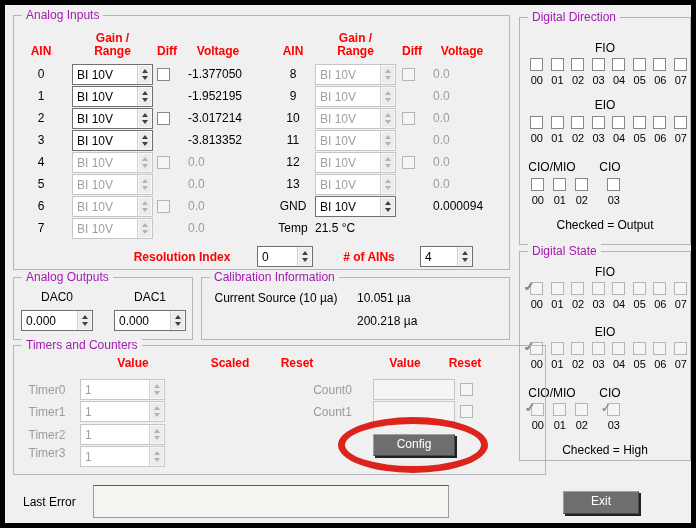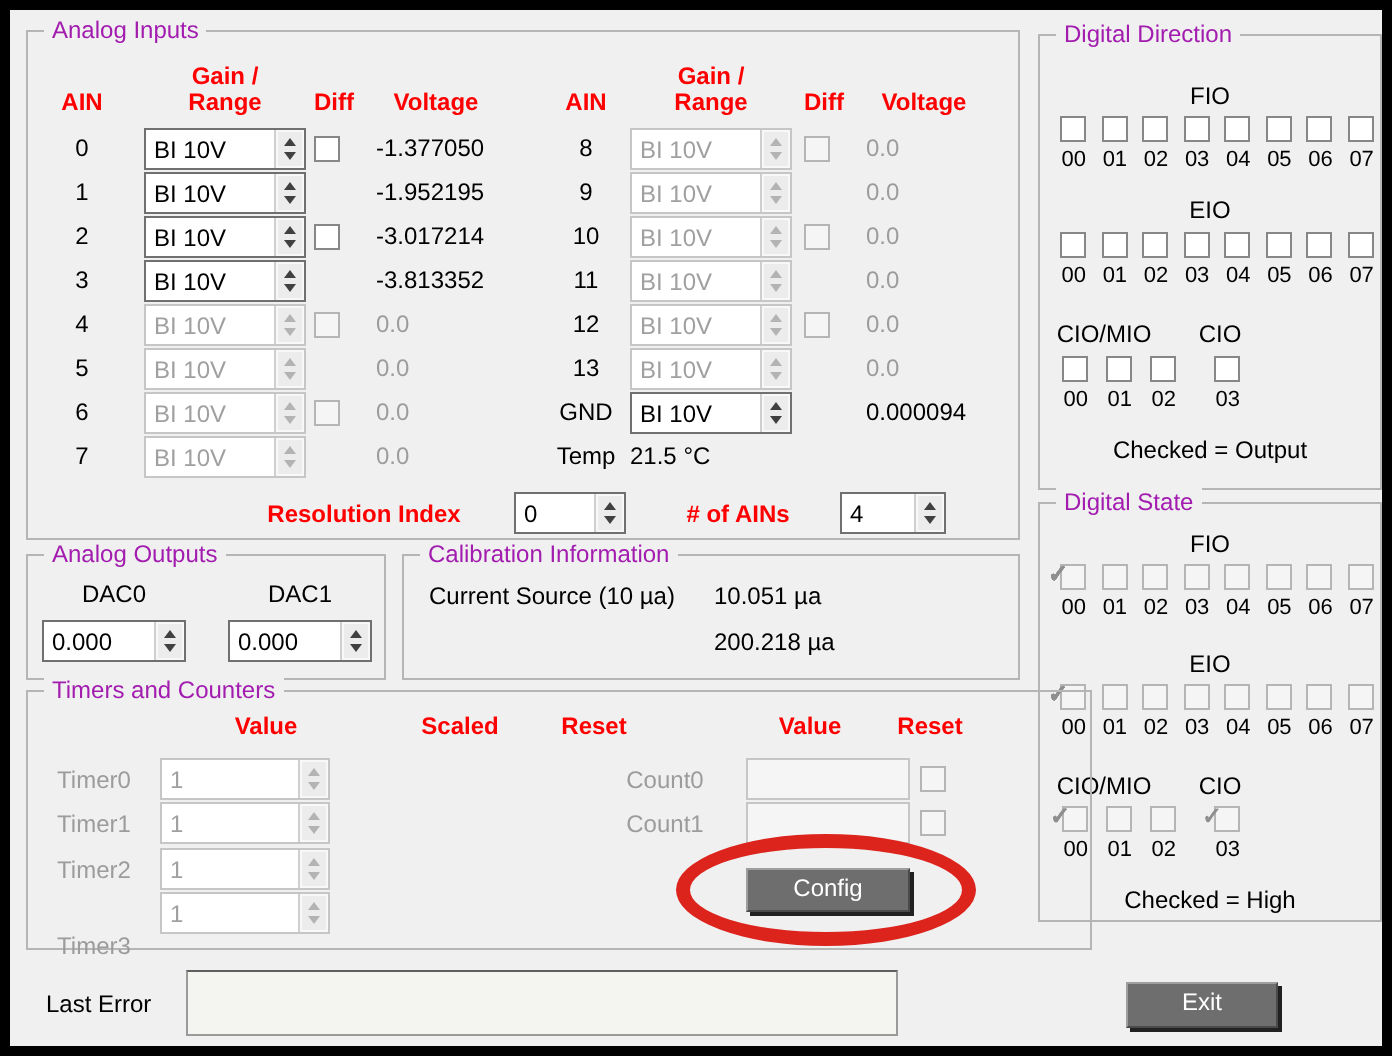--- a/index.html
+++ b/index.html
@@ -457,21 +457,21 @@
     <span class="abs gray rt" style="left:10px;top:59px;width:46px">Timer1</span>
     <div class="spin dis" style="left:66px;top:55px;width:85px">
         <span class="sv">1</span>
         <span class="sbs"></span>
       </div>
     <span class="abs gray rt" style="left:10px;top:82px;width:46px">Timer2</span>
     <div class="spin dis" style="left:66px;top:78px;width:85px">
         <span class="sv">1</span>
         <span class="sbs"></span>
       </div>
-    <span class="abs gray rt" style="left:10px;top:120px;width:46px">Timer3</span>
+    <span class="abs gray rt" style="left:10px;top:100px;width:46px">Timer3</span>
     <div class="spin dis" style="left:66px;top:100px;width:85px">
         <span class="sv">1</span>
         <span class="sbs"></span>
       </div>
 
     <span class="abs gray rt" style="left:288px;top:37px;width:61px">Count0</span>
     <div class="tbox" style="left:359px;top:33px;width:82px;background:#f5f5f5"><span></span></div>
     <span class="cb dis" style="left:446px;top:37px"></span>
     <span class="abs gray rt" style="left:288px;top:59px;width:61px">Count1</span>
     <div class="tbox" style="left:359px;top:55px;width:82px;background:#f5f5f5"><span></span></div>

